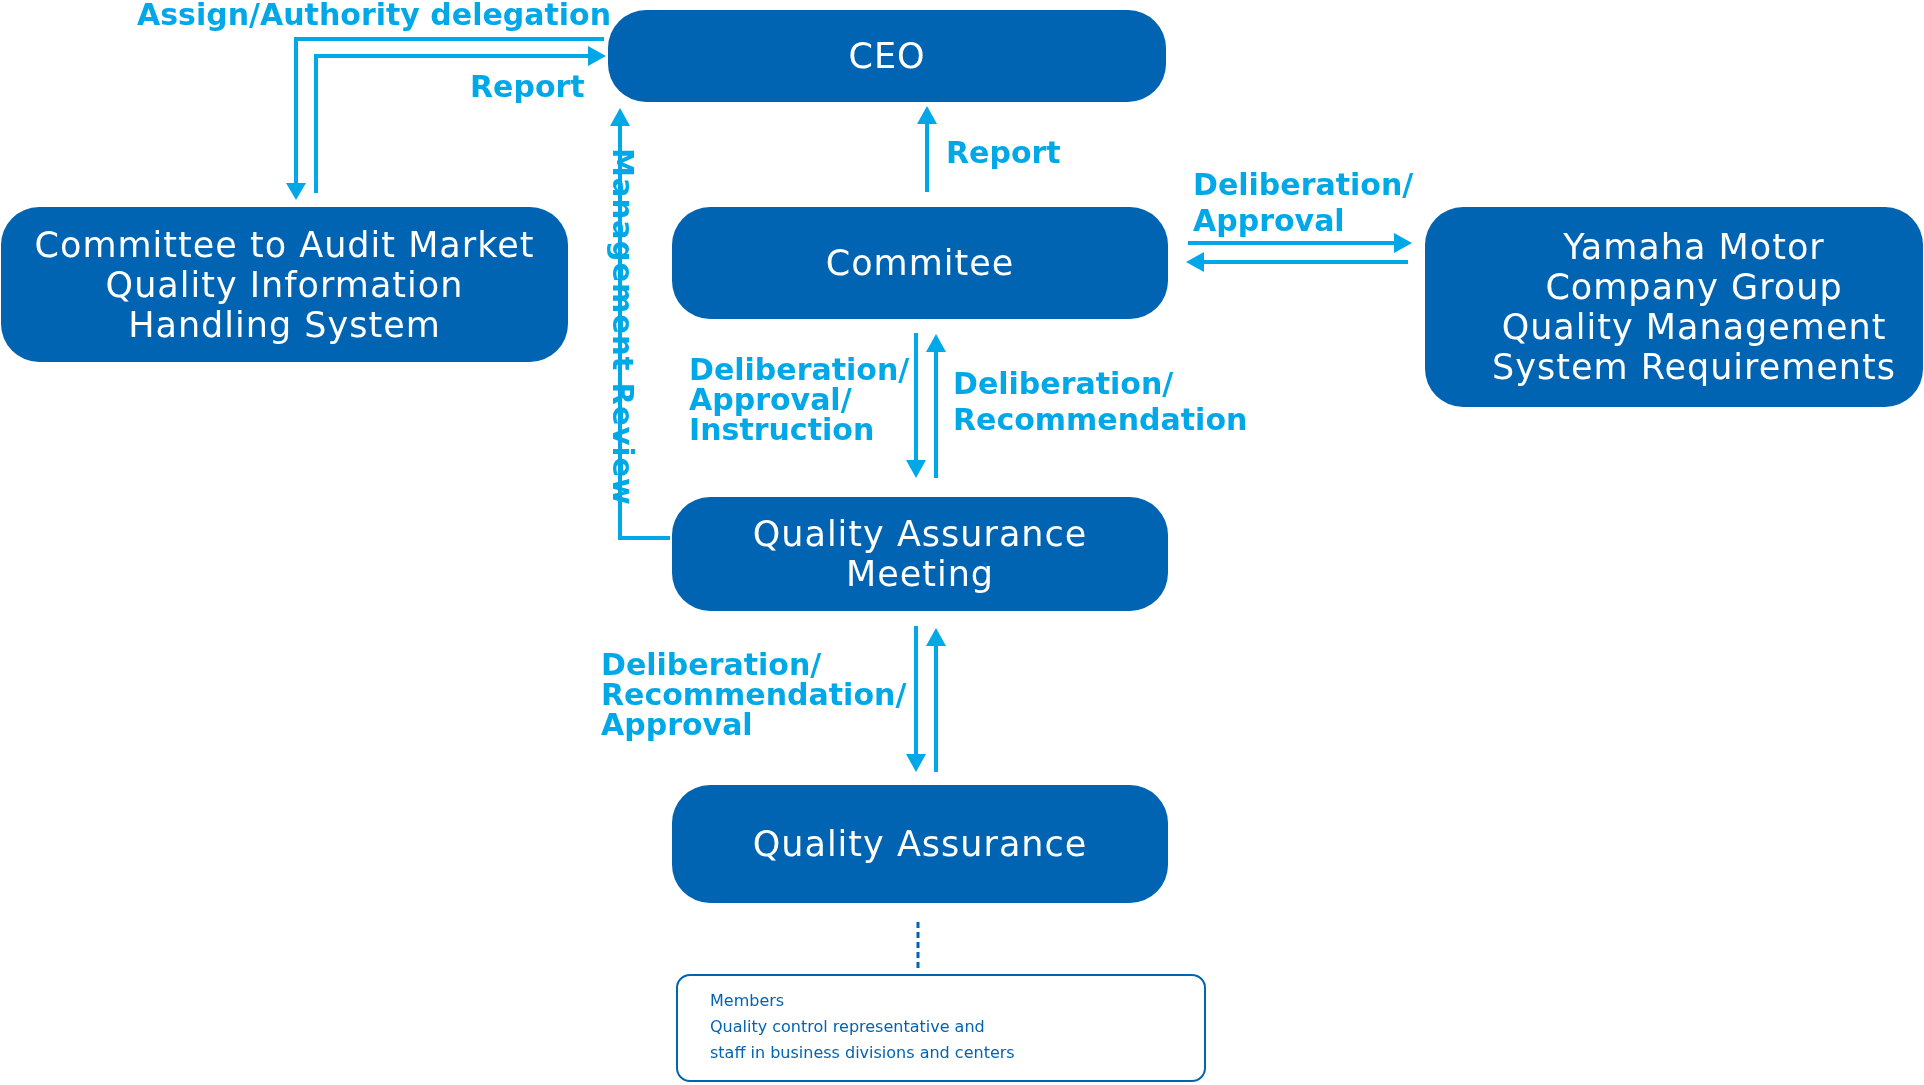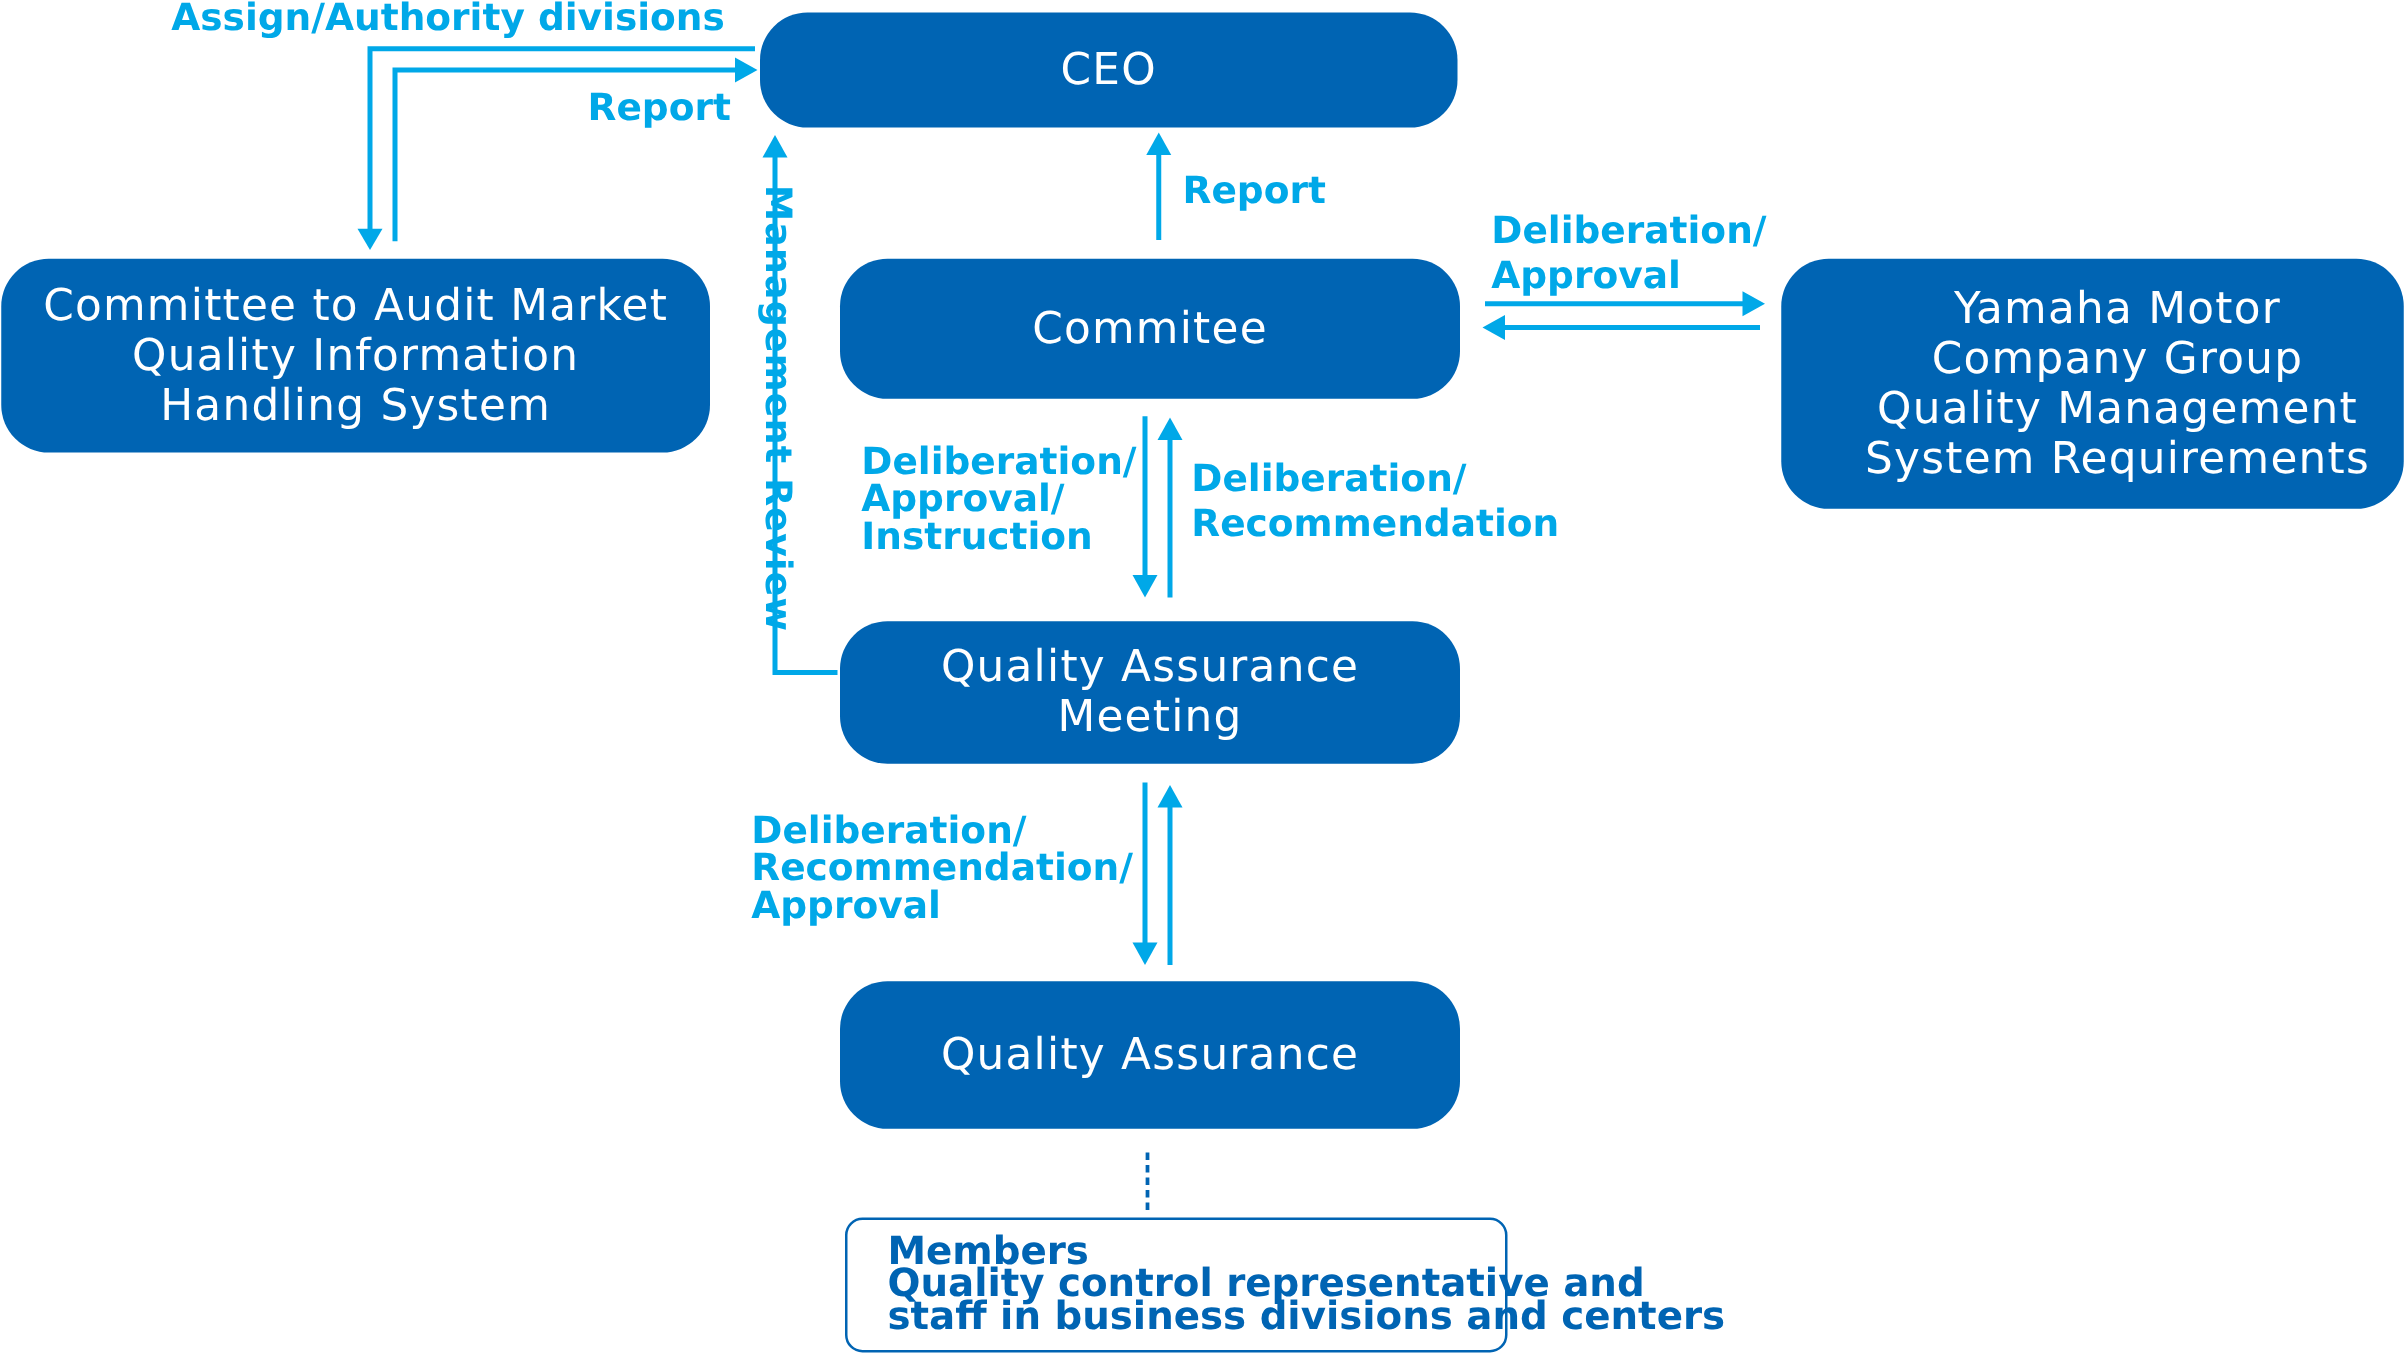--- a/index.html
+++ b/index.html
@@ -8,21 +8,21 @@
   .node { position:absolute; background:#0064b3; color:#ffffff; border-radius:38px;
           display:flex; flex-direction:column; align-items:center; justify-content:center;
           text-align:center; font-size:35px; line-height:40px; letter-spacing:1px; box-sizing:border-box; }
   .node span { display:block; white-space:nowrap; }
   .lbl { position:absolute; color:#00a8e8; font-weight:bold; font-size:30px; line-height:30px;
          white-space:nowrap; font-family:"DejaVu Sans", "Liberation Sans", sans-serif; }
   .lbl span { display:block; }
   #connectors { position:absolute; left:0; top:0; }
   .members { position:absolute; left:676px; top:974px; width:530px; height:108px;
              border:2px solid #0064b3; border-radius:14px; box-sizing:border-box;
-             color:#0064b3; font-size:31px; line-height:26px; padding:12px 0 0 32px; font-weight:bold; }
+             color:#0064b3; font-size:16px; line-height:26px; padding:12px 0 0 32px; font-weight:normal; }
   .members span { display:block; white-space:nowrap; }
   .vtext { position:absolute; left:606px; top:148px; color:#00a8e8; font-weight:bold; font-size:29px;
            writing-mode:vertical-rl; white-space:nowrap; letter-spacing:1px; }
 </style>
 </head>
 <body>
 
 <svg id="connectors" width="1924" height="1085">
   <defs>
     <marker id="ah" markerWidth="8" markerHeight="8" refX="6" refY="4" orient="auto" markerUnits="userSpaceOnUse">
@@ -95,21 +95,21 @@
   <span>Quality Assurance</span>
 </div>
 
 <div class="members">
   <span>Members</span>
   <span>Quality control representative and</span>
   <span>staff in business divisions and centers</span>
 </div>
 
 <div class="lbl" style="left:137px; top:0px;">
-  <span>Assign/Authority divisions</span>
+  <span>Assign/Authority delegation</span>
 </div>
 <div class="lbl" style="left:470px; top:72px;">
   <span>Report</span>
 </div>
 <div class="lbl" style="left:946px; top:138px;">
   <span>Report</span>
 </div>
 <div class="vtext">Management Review</div>
 <div class="lbl" style="left:1193px; top:167px; line-height:36px;">
   <span>Deliberation/</span>

